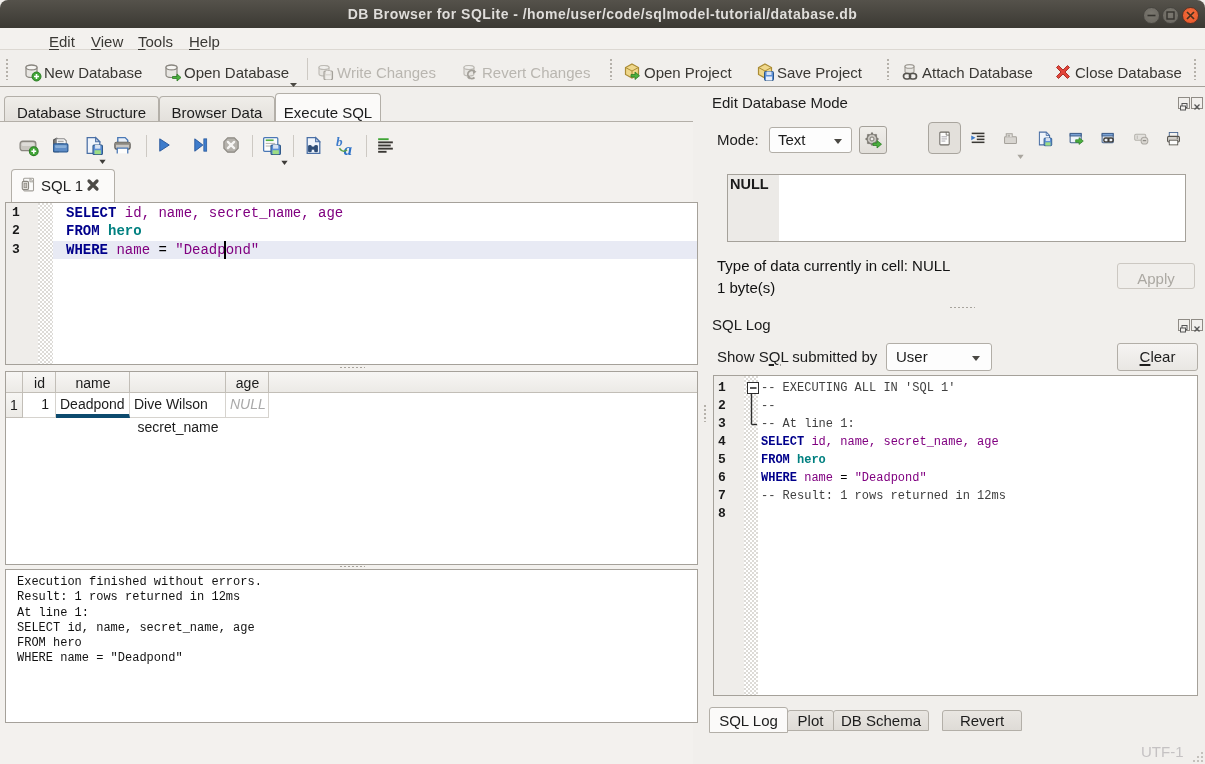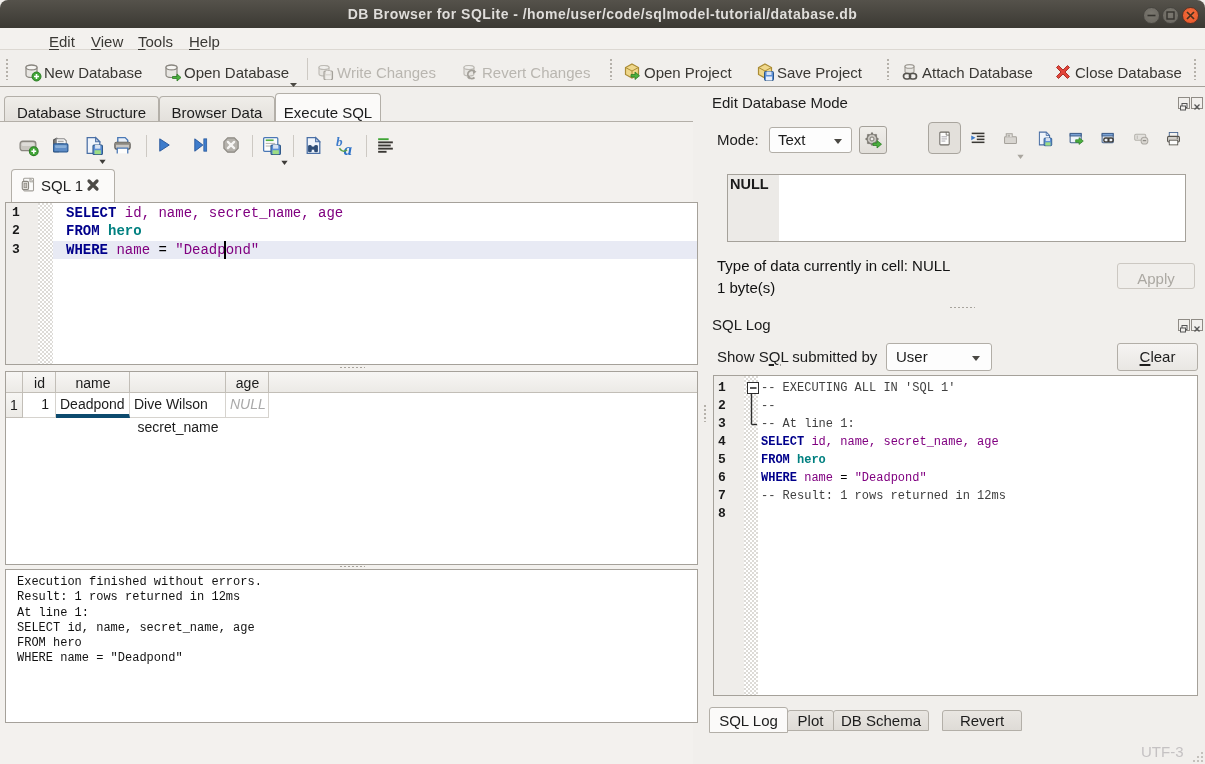--- a/index.html
+++ b/index.html
@@ -270,21 +270,21 @@
     <line x1="6" y1="8" x2="12.5" y2="8" stroke="#111" stroke-width="1.4"></line>
     <line x1="7.5" y1="13.5" x2="7.5" y2="44.5" stroke="#2e2e2e" stroke-width="1.4"></line>
     <line x1="7.5" y1="44.5" x2="13" y2="44.5" stroke="#2e2e2e" stroke-width="1.4"></line>
   </svg>
 
 <div class="btab active" style="left:709px; top:707px; width:79px; height:26px; line-height:25px;">SQL Log</div>
 <div class="btab" style="left:787px; top:710px; width:47px; height:21px; line-height:20px;">Plot</div>
 <div class="btab" style="left:833px; top:710px; width:96px; height:21px; line-height:20px;">DB Schema</div>
 <div class="btab" style="left:942px; top:710px; width:80px; height:21px; line-height:20px;">Revert</div>
 
-<div class="abs" style="left:1141px; top:743px; font-size:15px; color:#c5c2c3;">UTF-3</div>
+<div class="abs" style="left:1141px; top:743px; font-size:15px; color:#c5c2c3;">UTF-1</div>
 <svg class="abs" style="left:1192px; top:751px;" width="12" height="12">
     <g fill="#b5b2ad">
       <circle cx="10" cy="2" r="1"></circle>
       <circle cx="6" cy="6" r="1"></circle>
       <circle cx="10" cy="6" r="1"></circle>
       <circle cx="2" cy="10" r="1"></circle>
       <circle cx="6" cy="10" r="1"></circle>
       <circle cx="10" cy="10" r="1"></circle>
     </g>
   </svg>

